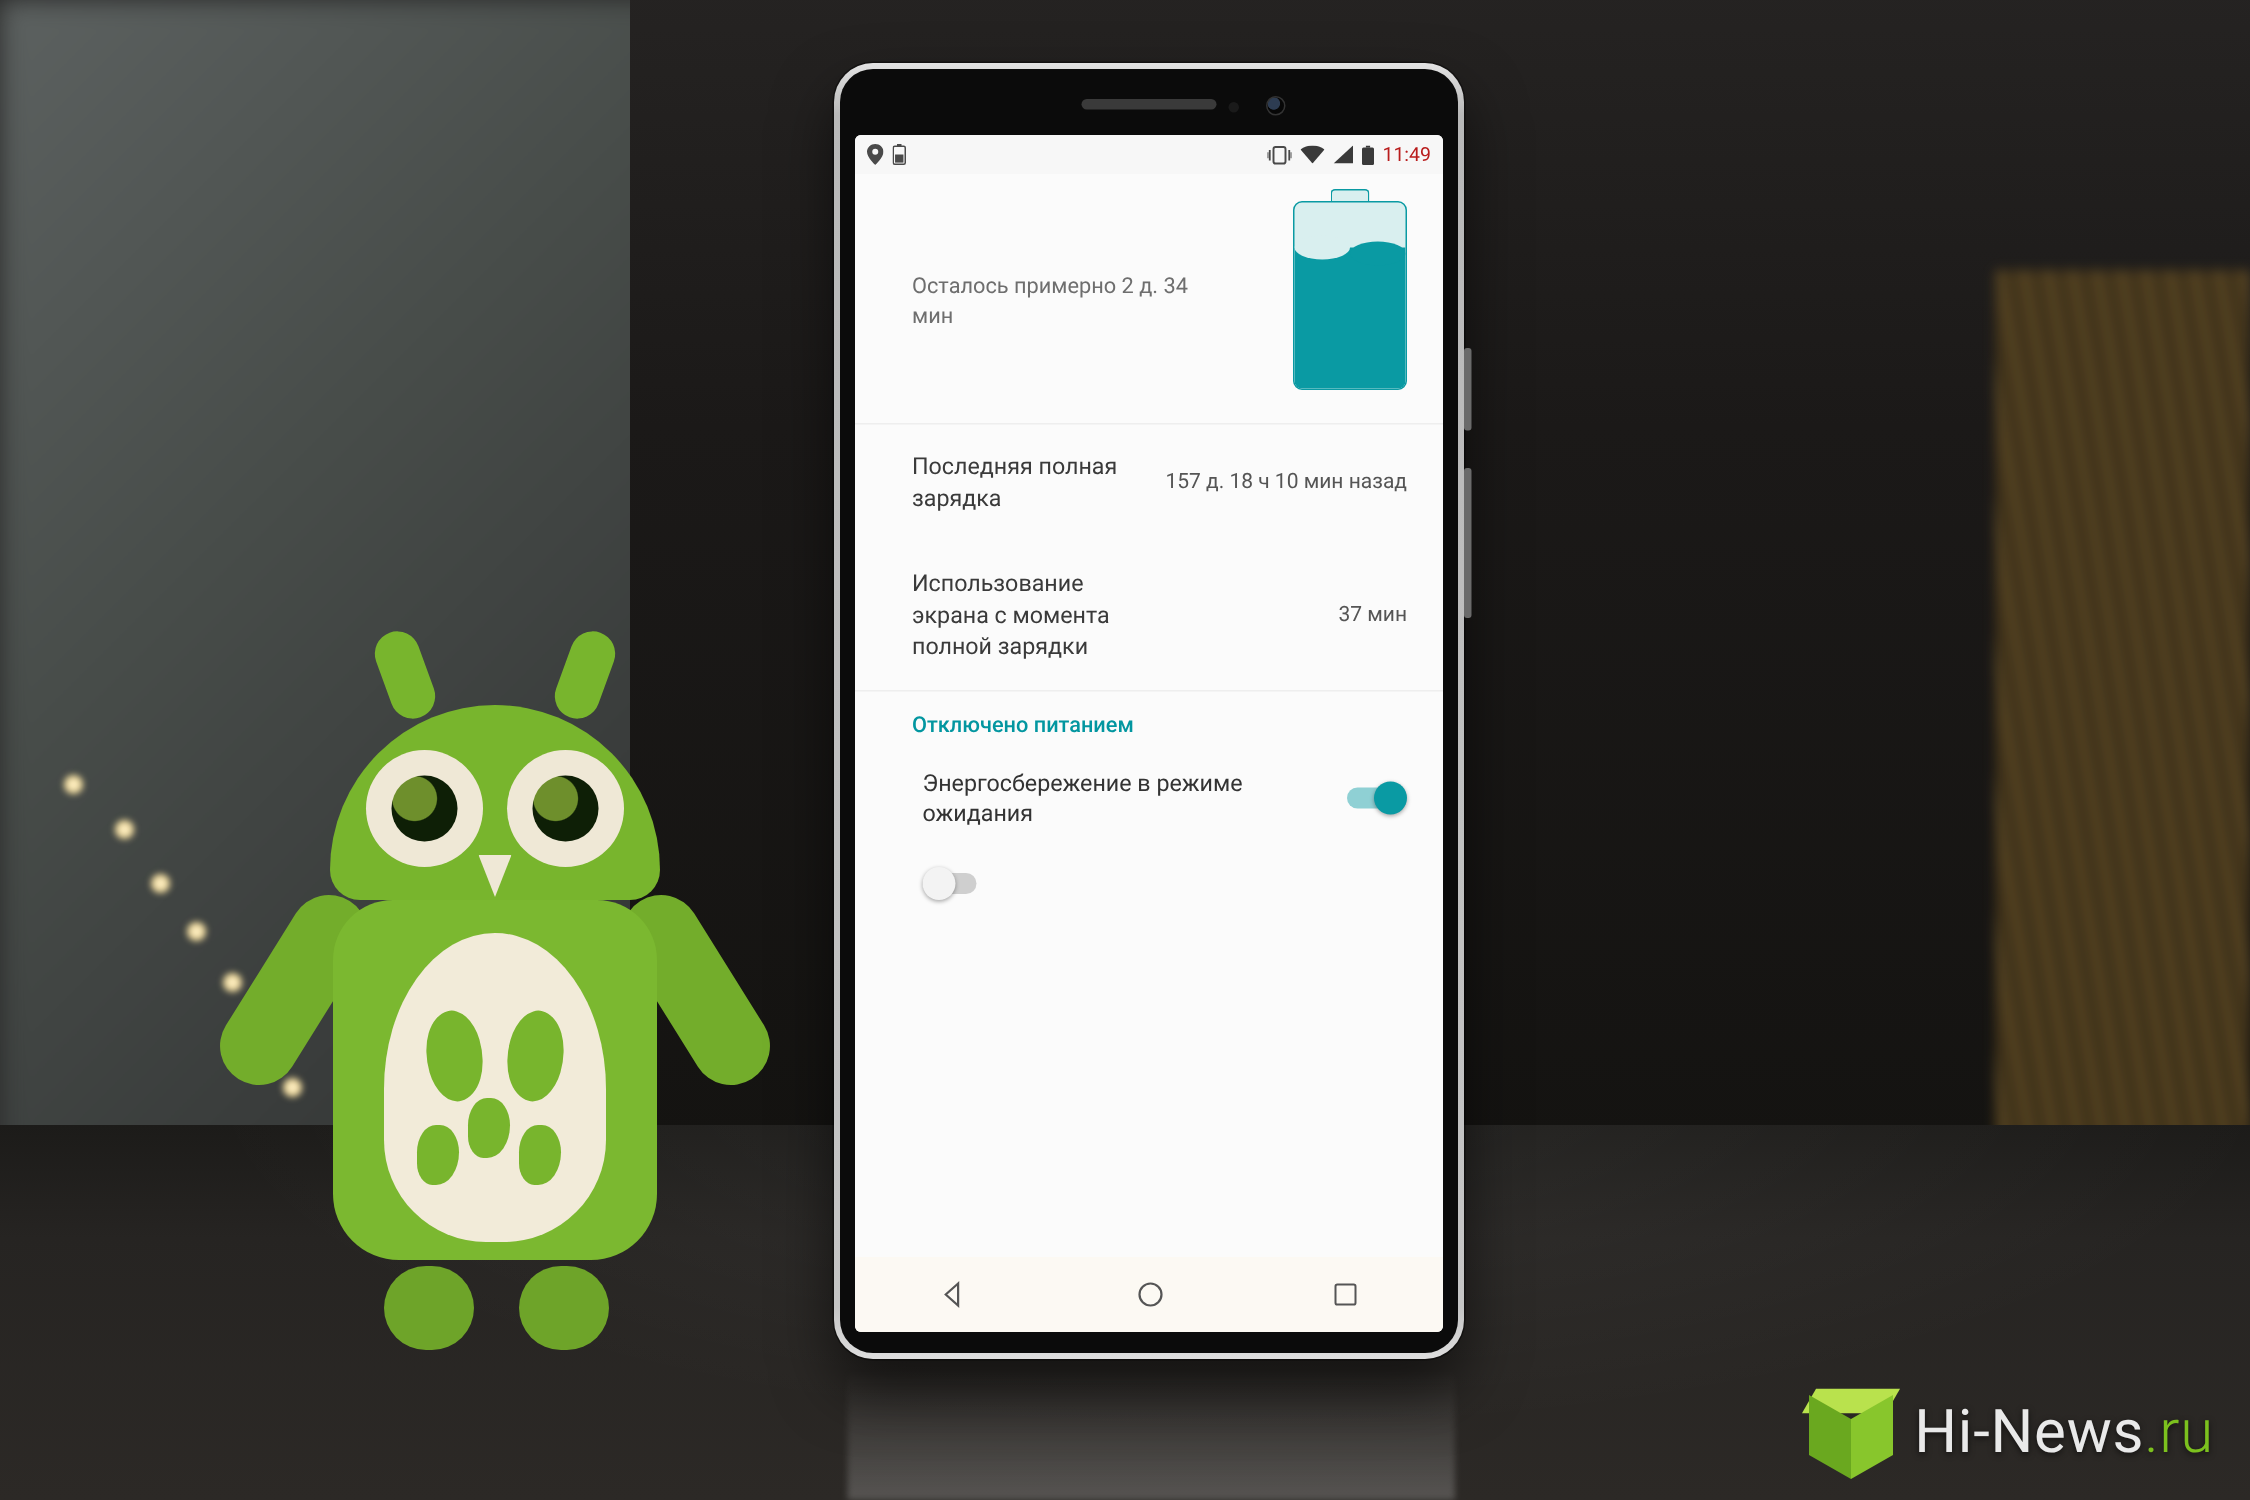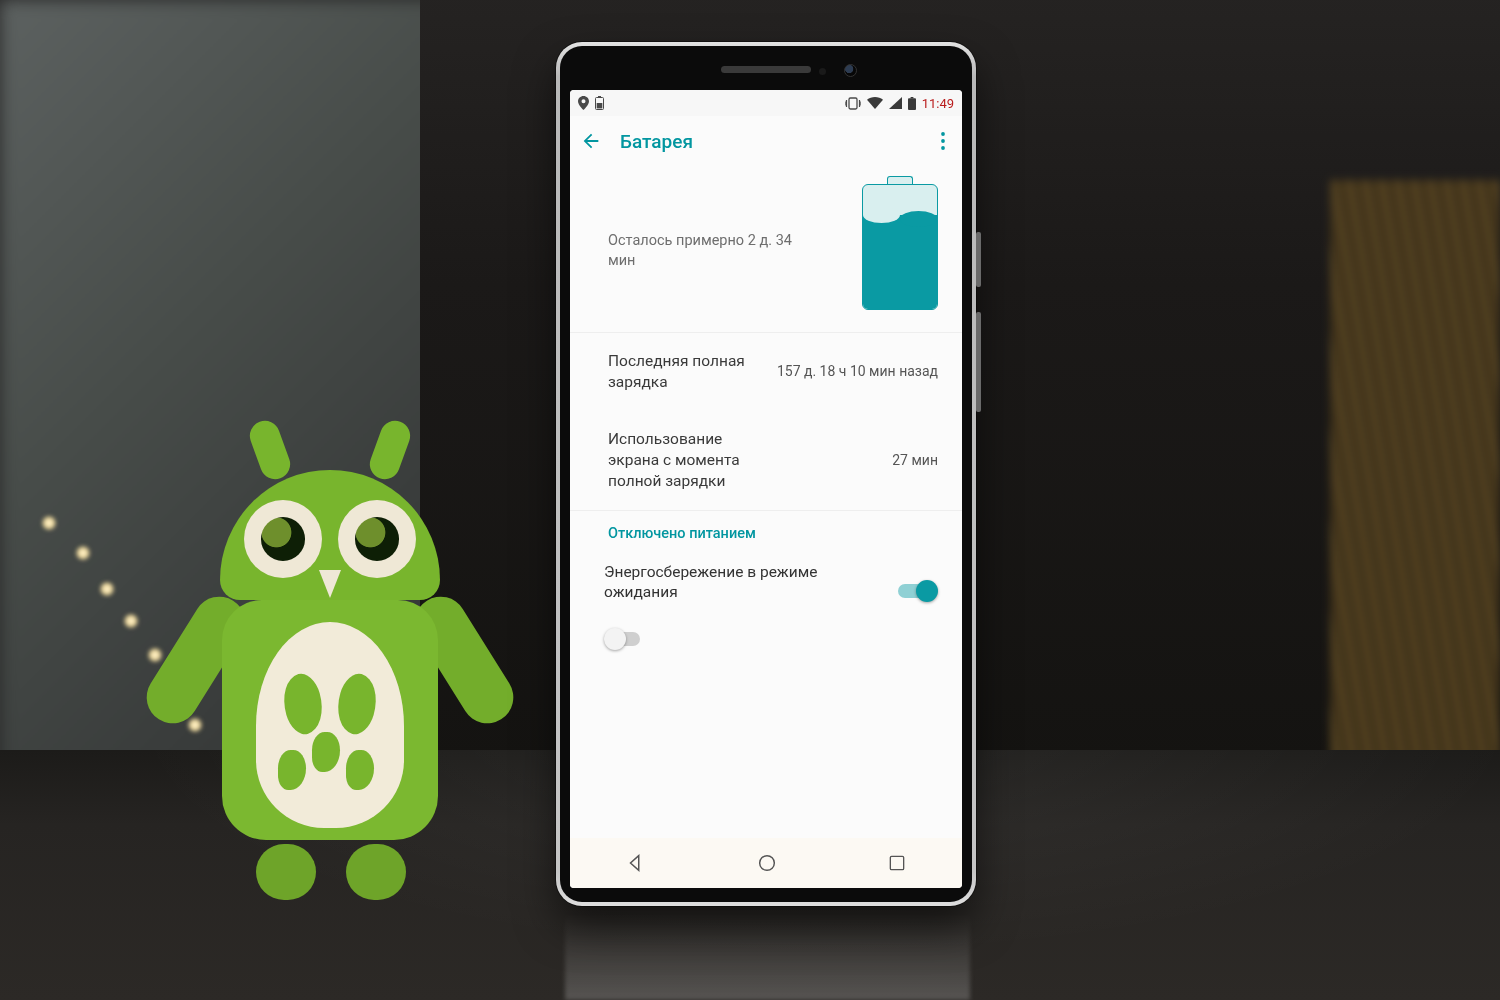--- a/index.html
+++ b/index.html
@@ -205,22 +205,22 @@
   }
   .row2 .label{ flex:0 0 46%; }
   .row2 .value{ flex:1; text-align:right; color:#555; font-size:14px; }
 
   .section-title{
     padding:14px 24px 6px 38px;
     color:#0296a0; font-size:14.5px; font-weight:500;
   }
 
   .setting{
-    padding:14px 24px 12px 34px;
-    display:flex; align-items:flex-end; gap:16px;
+    padding:14px 24px 12px 45px;
+    display:flex; align-items:center; gap:16px;
   }
   .setting .text{ flex:1; }
   .setting .primary{ color:#333; font-size:15.5px; line-height:1.3; }
   .setting .secondary{ color:#8a8a8a; font-size:13px; margin-top:2px; line-height:1.25; }
 
   .toggle{ position:relative; width:40px; height:22px; }
   .toggle .track{
     position:absolute; left:0; top:4px; width:36px; height:14px; border-radius:7px;
     background:#cfcfcf;
   }
@@ -324,32 +324,20 @@
                 <path d="M0 12 13 12 13 0z" fill="#3a3a3a"></path>
               </svg>
             <svg width="8" height="13" viewBox="0 0 8 13">
                 <rect x="0" y="1.3" width="8" height="11.7" rx="1" fill="#3a3a3a"></rect>
                 <rect x="2.6" y="0" width="2.8" height="1.4" fill="#3a3a3a"></rect>
               </svg>
             <span>11:49</span>
           </div>
         </div>
 
-        <div class="appbar">
-          <svg width="22" height="22" viewBox="0 0 24 24">
-              <path d="M20 11H7.8l5.6-5.6L12 4l-8 8 8 8 1.4-1.4L7.8 13H20z" fill="#0296a0"></path>
-            </svg>
-          <span class="title">Батарея</span>
-          <span class="spacer"></span>
-          <svg width="18" height="22" viewBox="0 0 18 22">
-              <circle cx="9" cy="4" r="1.9" fill="#0296a0"></circle>
-              <circle cx="9" cy="11" r="1.9" fill="#0296a0"></circle>
-              <circle cx="9" cy="18" r="1.9" fill="#0296a0"></circle>
-            </svg>
-        </div>
 
         <div class="hero">
           <div class="txt">
             <div class="est">Осталось примерно 2 д. 34 мин</div>
           </div>
           <div class="battery-ill">
             <div class="cap"></div>
             <div class="case">
                 <div class="fill">
                   <div class="wave"></div>
@@ -360,21 +348,21 @@
 
         <div class="divider"></div>
 
         <div class="row2">
           <div class="label">Последняя полная зарядка</div>
           <div class="value">157 д. 18 ч 10 мин назад</div>
         </div>
 
         <div class="row2">
           <div class="label">Использование экрана с момента полной зарядки</div>
-          <div class="value">27 мин</div>
+          <div class="value">37 мин</div>
         </div>
 
         <div class="divider"></div>
 
         <div class="section-title">Отключено питанием</div>
 
         <div class="setting">
           <div class="text">
             <div class="primary">Энергосбережение в режиме ожидания</div>
           </div>
@@ -400,14 +388,24 @@
             </svg>
           <svg width="20" height="20" viewBox="0 0 24 24">
               <rect x="4" y="4" width="16" height="16" rx="1.5"></rect>
             </svg>
         </div>
 
       </div>
     </div>
   </div>
 
+  <div class="watermark">
+    <div class="cube">
+      <div class="top"></div>
+        <div class="left"></div>
+        <div class="right"></div>
+    </div>
+    <span>
+      <span>Hi-News</span><span class="ru">.ru</span>
+    </span>
+  </div>
 
 </div>
 
 </body></html>

